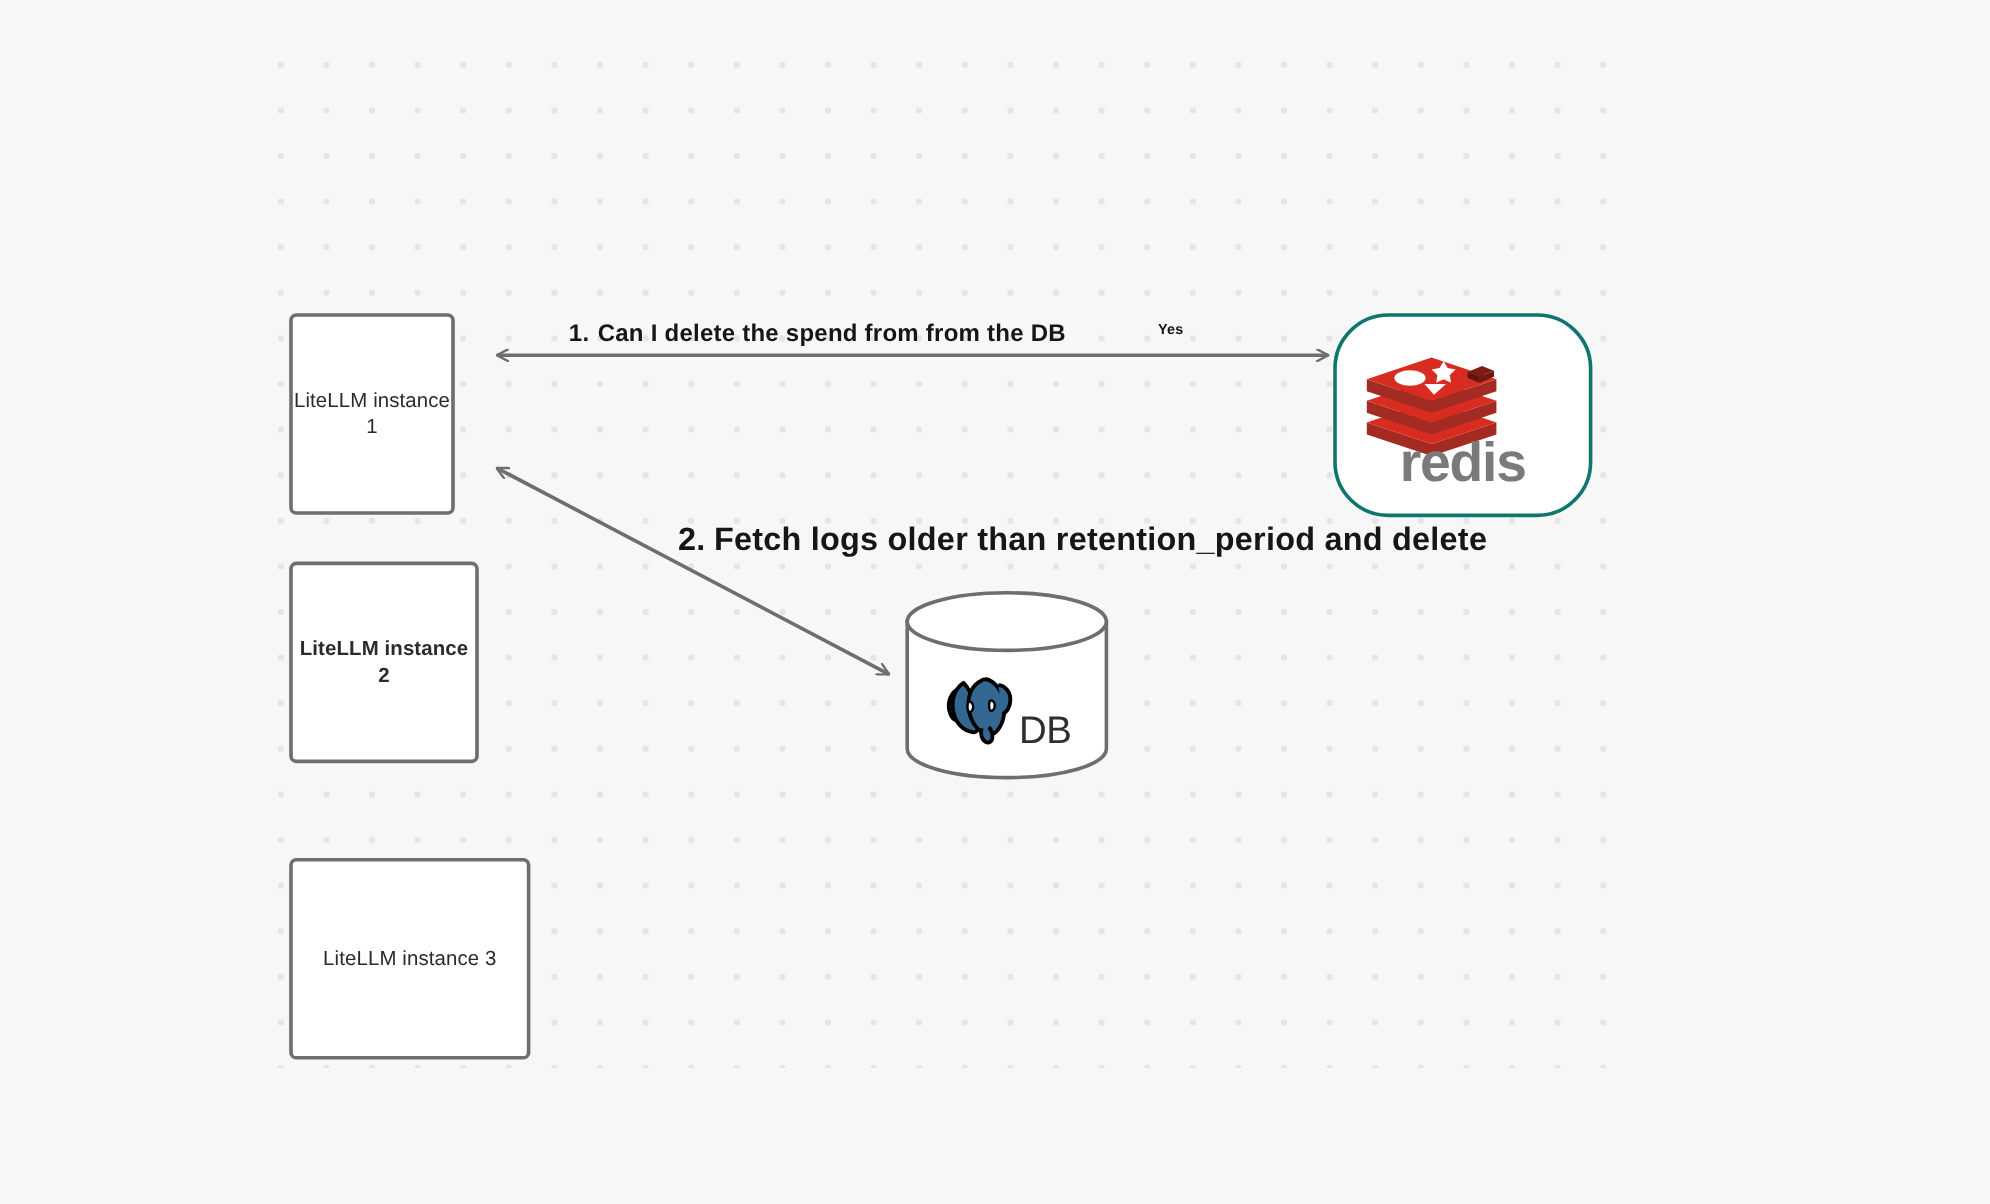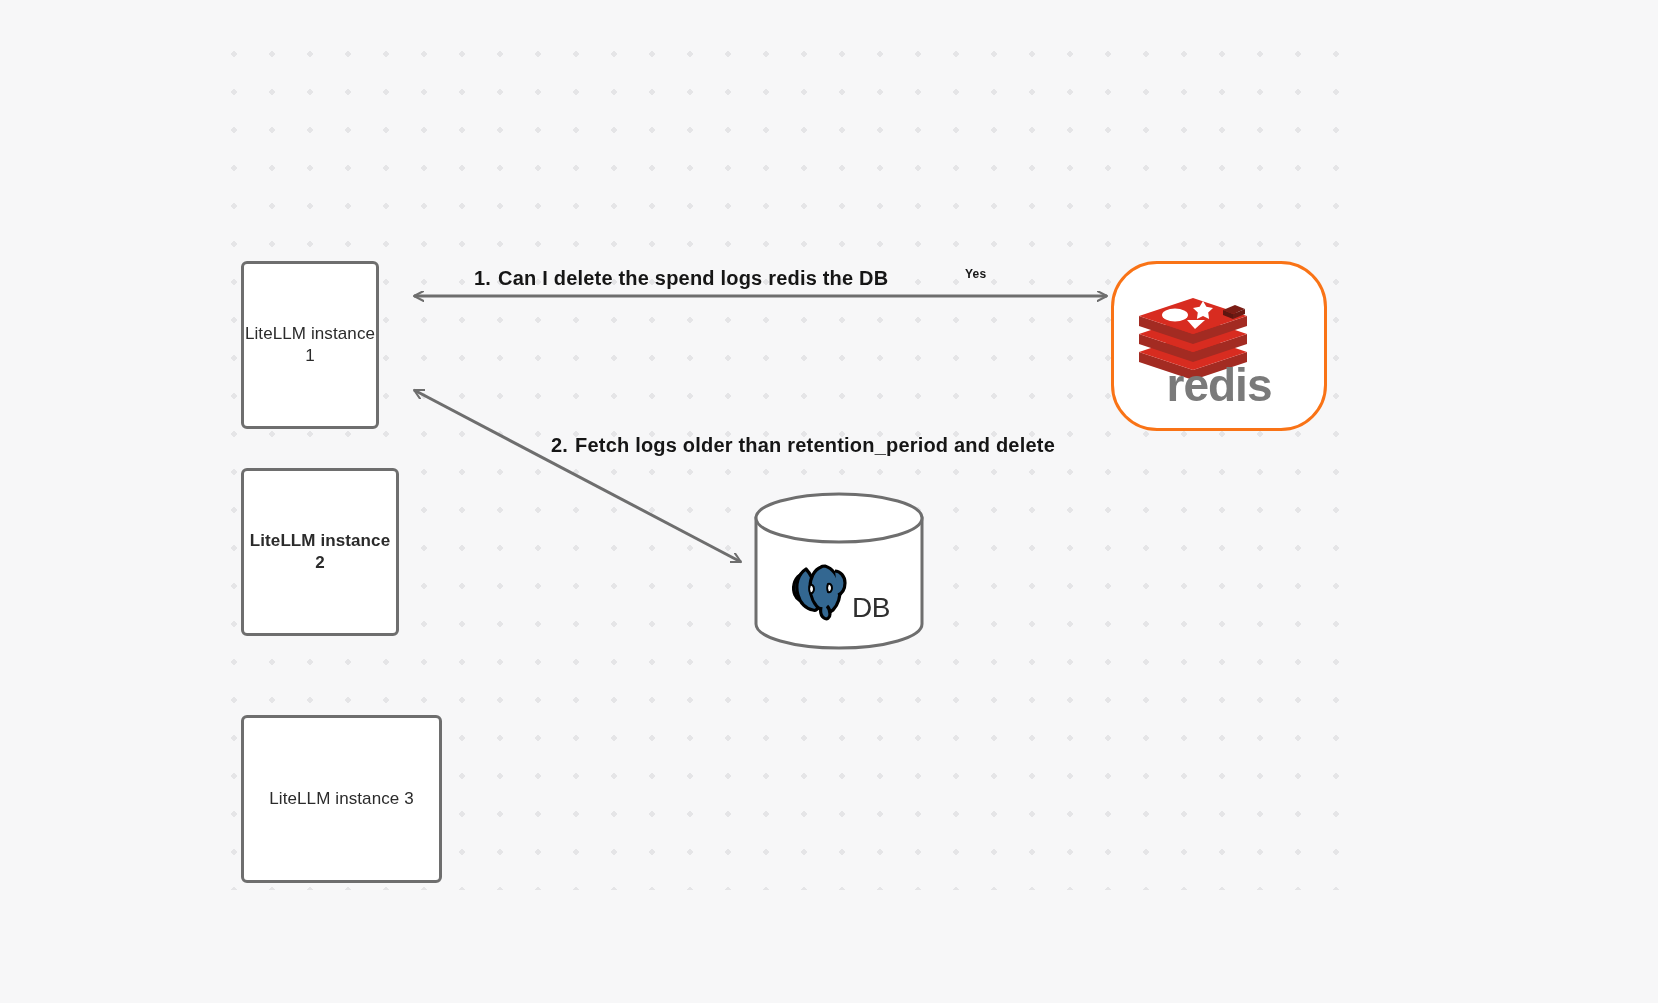--- a/index.html
+++ b/index.html
@@ -69,21 +69,21 @@
 
   
   #node-redis {
     position: absolute;
     left: 1111px;
     top: 261px;
     width: 216px;
     height: 170px;
     box-sizing: border-box;
     background: #ffffff;
-    border: 3px solid #f97316;
+    border: 3px solid #0f766e;
     border-radius: 46px;
     display: flex;
     flex-direction: column;
     align-items: center;
     justify-content: center;
   }
   #redis-logo { display: block; }
 
   
   #node-postgres {
@@ -100,21 +100,21 @@
     top: 48px;
     width: 172px;
     height: 96px;
     display: flex;
     align-items: center;
     justify-content: center;
     gap: 2px;
   }
   #pg-db-text {
     font-family: "Liberation Sans", sans-serif;
-    font-size: 28px;
+    font-size: 32px;
     color: #2f2f2f;
     letter-spacing: -0.5px;
     line-height: 1;
     margin-top: 40px;
   }
 
   
   .edge-label {
     position: absolute;
     font-family: "Liberation Sans", sans-serif;
@@ -130,23 +130,23 @@
     letter-spacing: .2px;
   }
   #edge-label-1 .num { margin-right: 7px; }
   #edge-label-yes {
     left: 965px;
     top: 267px;
     font-size: 12px;
     letter-spacing: .2px;
   }
   #edge-label-2 {
-    left: 551px;
+    left: 565px;
     top: 434px;
-    font-size: 20px;
+    font-size: 27px;
     letter-spacing: .2px;
   }
   #edge-label-2 .num { margin-right: 7px; }
 </style>
 </head>
 <body>
 
 <div id="canvas">
 
   <div id="dotgrid"></div>
@@ -162,21 +162,21 @@
     </defs>
 
       redis --&gt;
     <line x1="414" y1="296" x2="1107" y2="296" stroke="#6e6e6e" stroke-width="3" marker-start="url(#arrow-start)" marker-end="url(#arrow-end)"></line>
 
      postgres --&gt;
     <line x1="414" y1="390" x2="741" y2="562" stroke="#6e6e6e" stroke-width="3" marker-start="url(#arrow-start)" marker-end="url(#arrow-end)"></line>
   </svg>
 
   <div class="edge-label" id="edge-label-1">
-    <span class="num">1.</span><span>Can I delete the spend logs redis the DB</span>
+    <span class="num">1.</span><span>Can I delete the spend from from the DB</span>
   </div>
 
   <div class="edge-label" id="edge-label-yes">Yes</div>
 
   <div class="edge-label" id="edge-label-2">
     <span class="num">2.</span><span>Fetch logs older than retention_period and delete</span>
   </div>
 
   <div class="node" id="node-litellm-1">
     <span class="node-label">LiteLLM instance 1</span>

